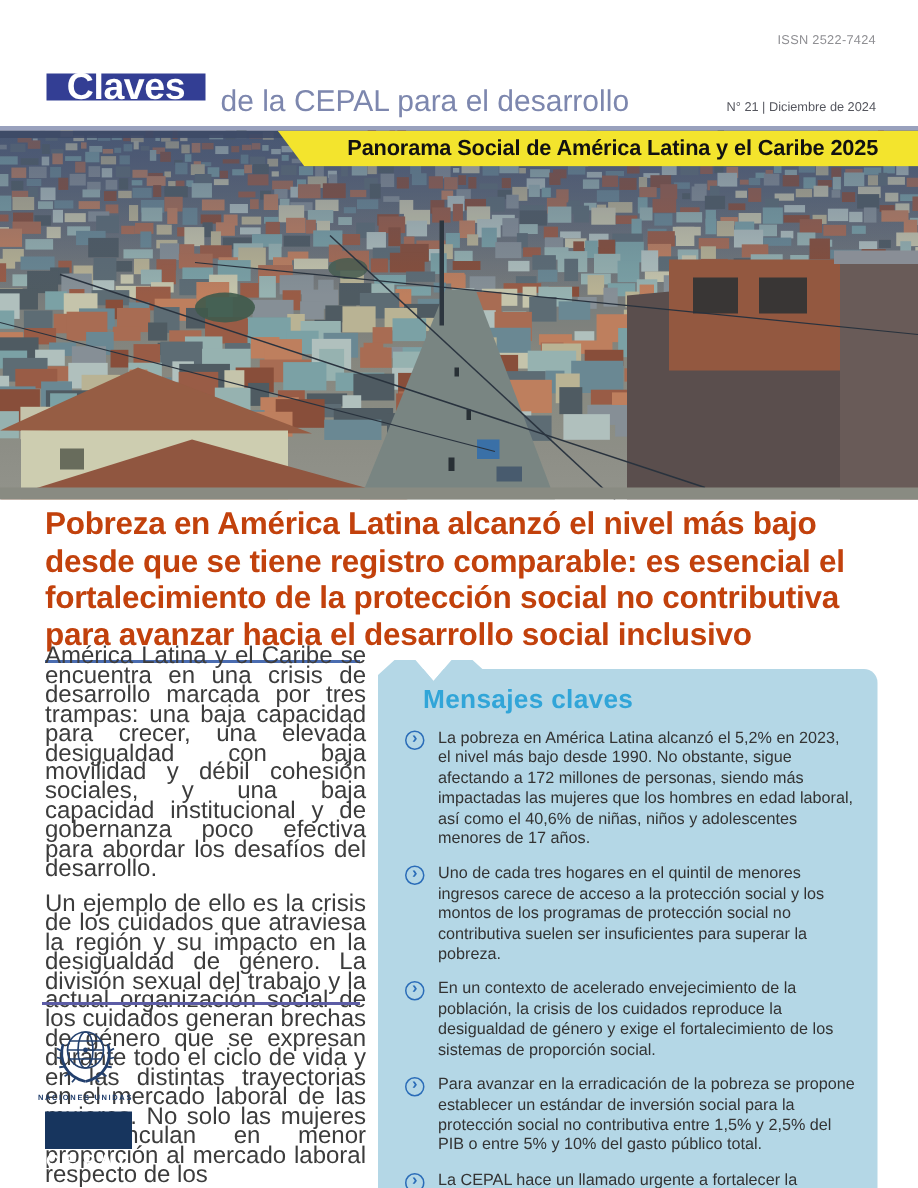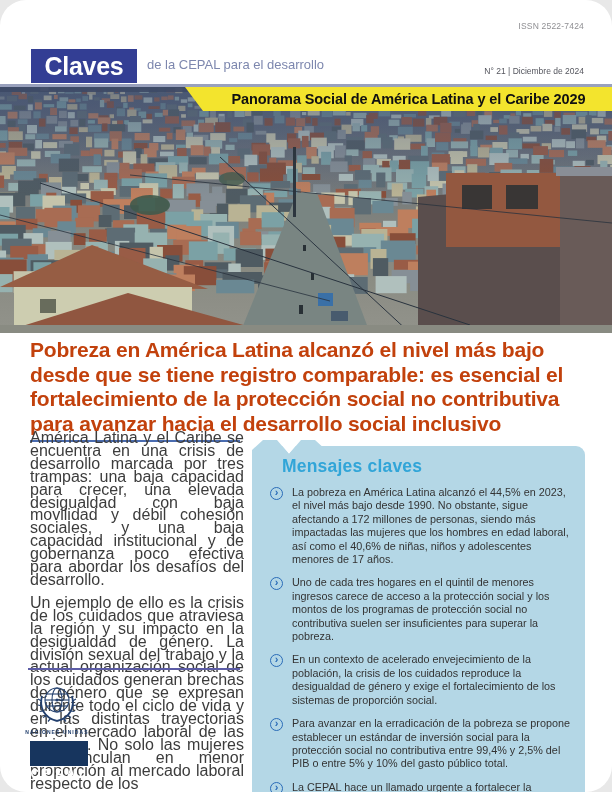--- a/index.html
+++ b/index.html
@@ -1,27 +1,26 @@
 <!DOCTYPE html>
 <html><head>
 <meta charset="utf-8">
 <style>
   html,body { margin:0; padding:0; background:#e8e8e8; }
   .page {
     position:relative; width:612px; height:792px; margin:0 auto;
     background:#ffffff; overflow:hidden;
     font-family:"Liberation Sans", sans-serif;
-    border-radius:26px;
   }
   
   .issn { position:absolute; top:21px; right:28px; font-size:8.5px; color:#8f8f93; letter-spacing:.2px; }
-  .brandbox { position:absolute; left:31px; top:49px; width:106px; height:34px; background:#333e94;
+  .brandbox { position:absolute; left:31px; top:49px; width:106px; height:18px; background:#333e94;
     display:flex; align-items:center; justify-content:center; }
   .brandbox span { color:#fff; font-weight:bold; font-size:25px; letter-spacing:-.3px; }
-  .brandrest { position:absolute; left:147px; top:57px; font-size:13px; color:#7d87ae; }
+  .brandrest { position:absolute; left:147px; top:57px; font-size:20px; color:#7d87ae; }
   .issue { position:absolute; top:66px; right:28px; font-size:8.5px; color:#55565e; }
   .hdr-line { position:absolute; top:84px; left:0; width:612px; height:3px; background:#99a1bd; }
   
   .photo { position:absolute; top:87px; left:0; width:612px; height:246px; }
   .photo svg { display:block; }
   
   .banner { position:absolute; top:87px; left:185px; width:427px; height:24px; background:#f3e42d;
     clip-path:polygon(0 0, 100% 0, 100% 100%, 18px 100%);
     display:flex; align-items:center; justify-content:center; box-sizing:border-box; padding-left:20px; }
   .banner span { font-size:14.5px; font-weight:bold; color:#111111; letter-spacing:-.1px; }
@@ -999,21 +998,21 @@
       <path d="M40,96 L470,238" stroke="#272c37" stroke-width="1" fill="none"></path>
       <path d="M0,128 L330,214" stroke="#272c37" stroke-width="0.8" fill="none"></path>
       <path d="M130,88 L612,136" stroke="#272c37" stroke-width="0.8" fill="none"></path>
       <path d="M220,70 L410,246" stroke="#2a2f3a" stroke-width="1" fill="none"></path>
       <rect x="0" y="238" width="612" height="8" fill="#8f8b80"></rect>
       <rect x="0" y="0" width="612" height="246" fill="rgba(70,140,150,0.07)"></rect>
     </svg>
   </div>
 
   <div class="banner">
-    <span>Panorama Social de América Latina y el Caribe 2029</span>
+    <span>Panorama Social de América Latina y el Caribe 2025</span>
   </div>
 
   <h1 class="headline">Pobreza en América Latina alcanzó el nivel más bajo desde que se tiene registro comparable: es esencial el fortalecimiento de la protección social no contributiva para avanzar hacia el desarrollo social inclusivo</h1>
   <div class="hl-line"></div>
 
   <div class="leftcol">
     <p>América Latina y el Caribe se encuentra en una crisis de desarrollo marcada por tres trampas: una baja capacidad para crecer, una elevada desigualdad con baja movilidad y débil cohesión sociales, y una baja capacidad institucional y de gobernanza poco efectiva para abordar los desafíos del desarrollo.</p>
     <p>Un ejemplo de ello es la crisis de los cuidados que atraviesa la región y su impacto en la desigualdad de género. La división sexual del trabajo y la actual organización social de los cuidados generan brechas de género que se expresan durante todo el ciclo de vida y en las distintas trayectorias en el mercado laboral de las mujeres. No solo las mujeres se vinculan en menor proporción al mercado laboral respecto de los</p>
   </div>
 
@@ -1044,39 +1043,39 @@
     <span>CEPAL</span>
   </div>
 
   <div class="km-box">
     <h2 class="km-title">Mensajes claves</h2>
 
     <div class="km-item">
       <span class="km-icon">
           <span>›</span>
         </span>
-      <span class="km-text">La pobreza en América Latina alcanzó el 44,5% en 2023, el nivel más bajo desde 1990. No obstante, sigue afectando a 172 millones de personas, siendo más impactadas las mujeres que los hombres en edad laboral, así como el 40,6% de niñas, niños y adolescentes menores de 17 años.</span>
+      <span class="km-text">La pobreza en América Latina alcanzó el 5,2% en 2023, el nivel más bajo desde 1990. No obstante, sigue afectando a 172 millones de personas, siendo más impactadas las mujeres que los hombres en edad laboral, así como el 40,6% de niñas, niños y adolescentes menores de 17 años.</span>
     </div>
     <div class="km-item">
       <span class="km-icon">
           <span>›</span>
         </span>
       <span class="km-text">Uno de cada tres hogares en el quintil de menores ingresos carece de acceso a la protección social y los montos de los programas de protección social no contributiva suelen ser insuficientes para superar la pobreza.</span>
     </div>
     <div class="km-item">
       <span class="km-icon">
           <span>›</span>
         </span>
       <span class="km-text">En un contexto de acelerado envejecimiento de la población, la crisis de los cuidados reproduce la desigualdad de género y exige el fortalecimiento de los sistemas de proporción social.</span>
     </div>
     <div class="km-item">
       <span class="km-icon">
           <span>›</span>
         </span>
-      <span class="km-text">Para avanzar en la erradicación de la pobreza se propone establecer un estándar de inversión social para la protección social no contributiva entre 99,4% y 2,5% del PIB o entre 5% y 10% del gasto público total.</span>
+      <span class="km-text">Para avanzar en la erradicación de la pobreza se propone establecer un estándar de inversión social para la protección social no contributiva entre 1,5% y 2,5% del PIB o entre 5% y 10% del gasto público total.</span>
     </div>
     <div class="km-item">
       <span class="km-icon">
           <span>›</span>
         </span>
       <span class="km-text">La CEPAL hace un llamado urgente a fortalecer la protección social no contributiva para erradicar la pobreza, reducir la persistente desigualdad, enfrentar la crisis de desarrollo que atraviesa la región y avanzar hacia el desarrollo social inclusivo.</span>
     </div>
   </div>
 
   <svg class="km-tab" width="76" height="22" viewBox="0 0 76 22">

